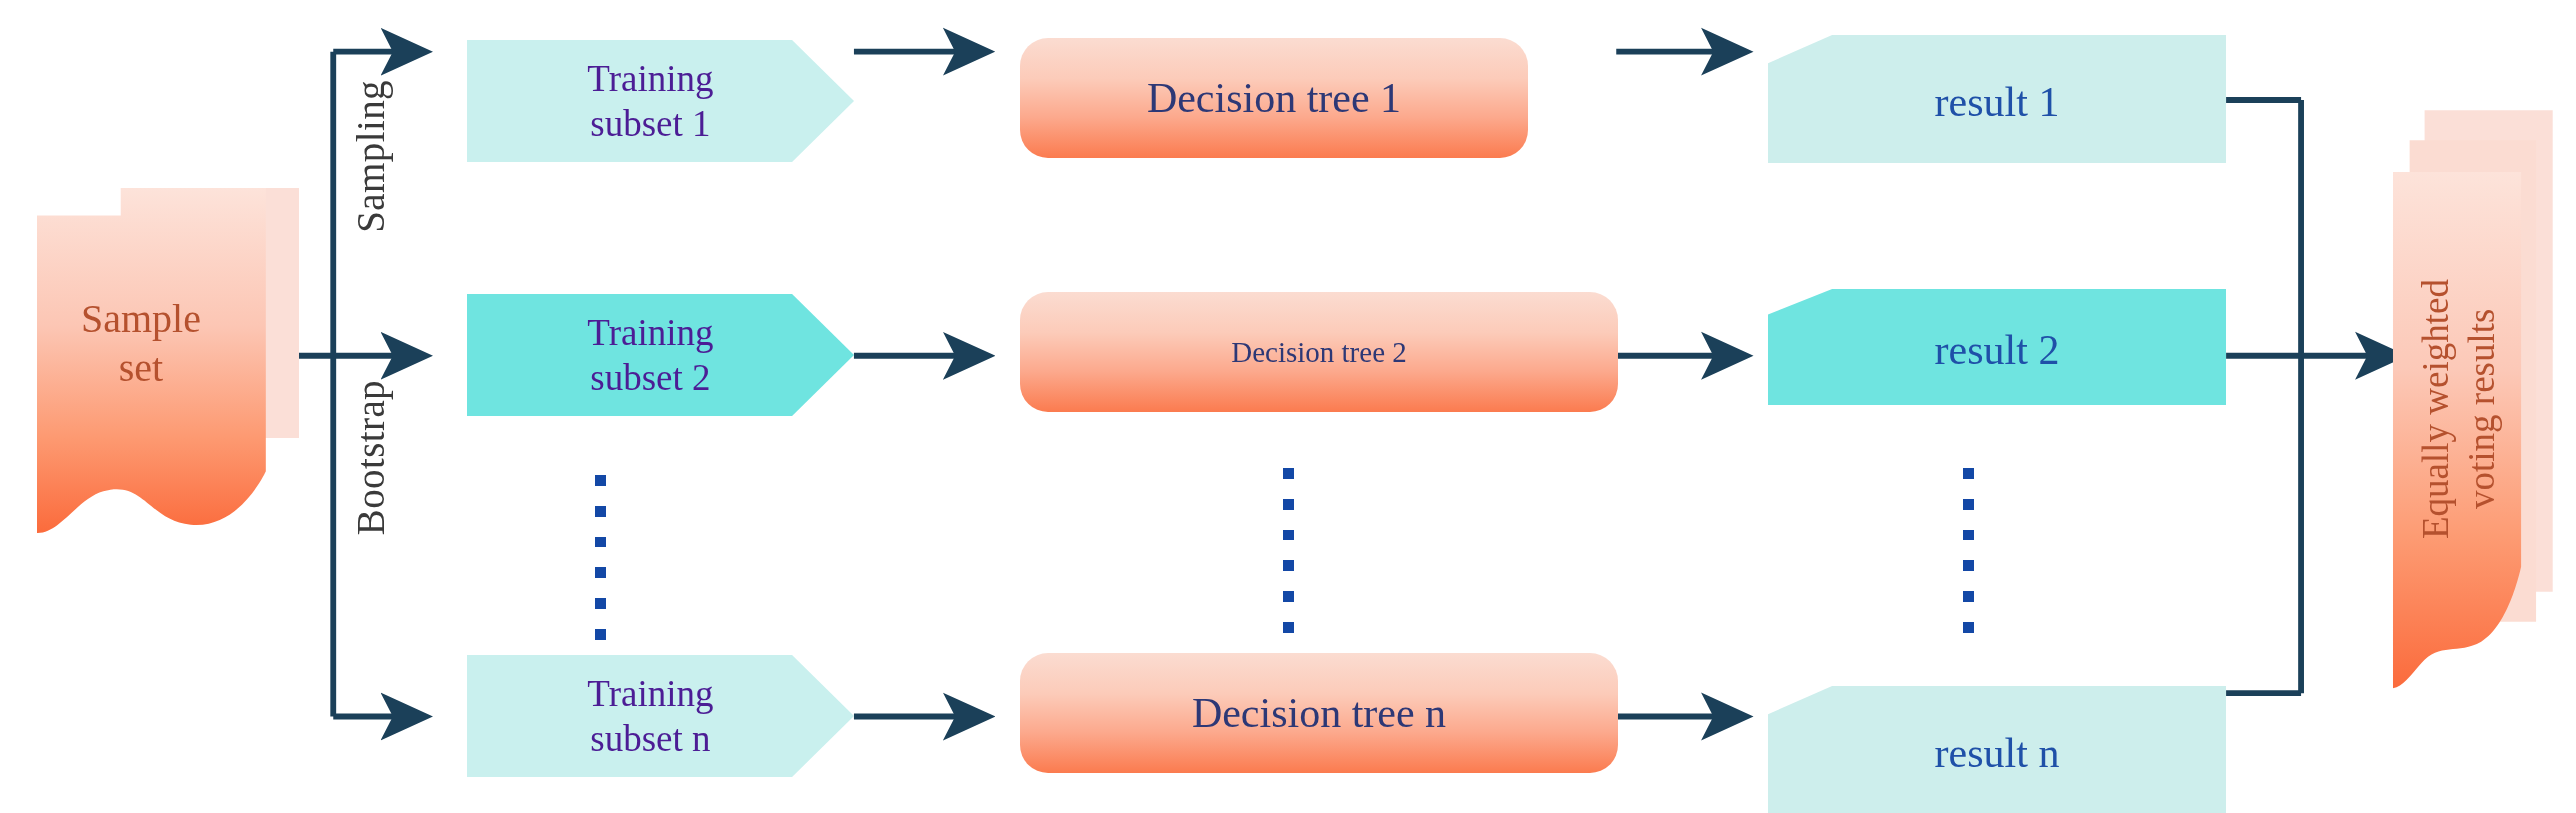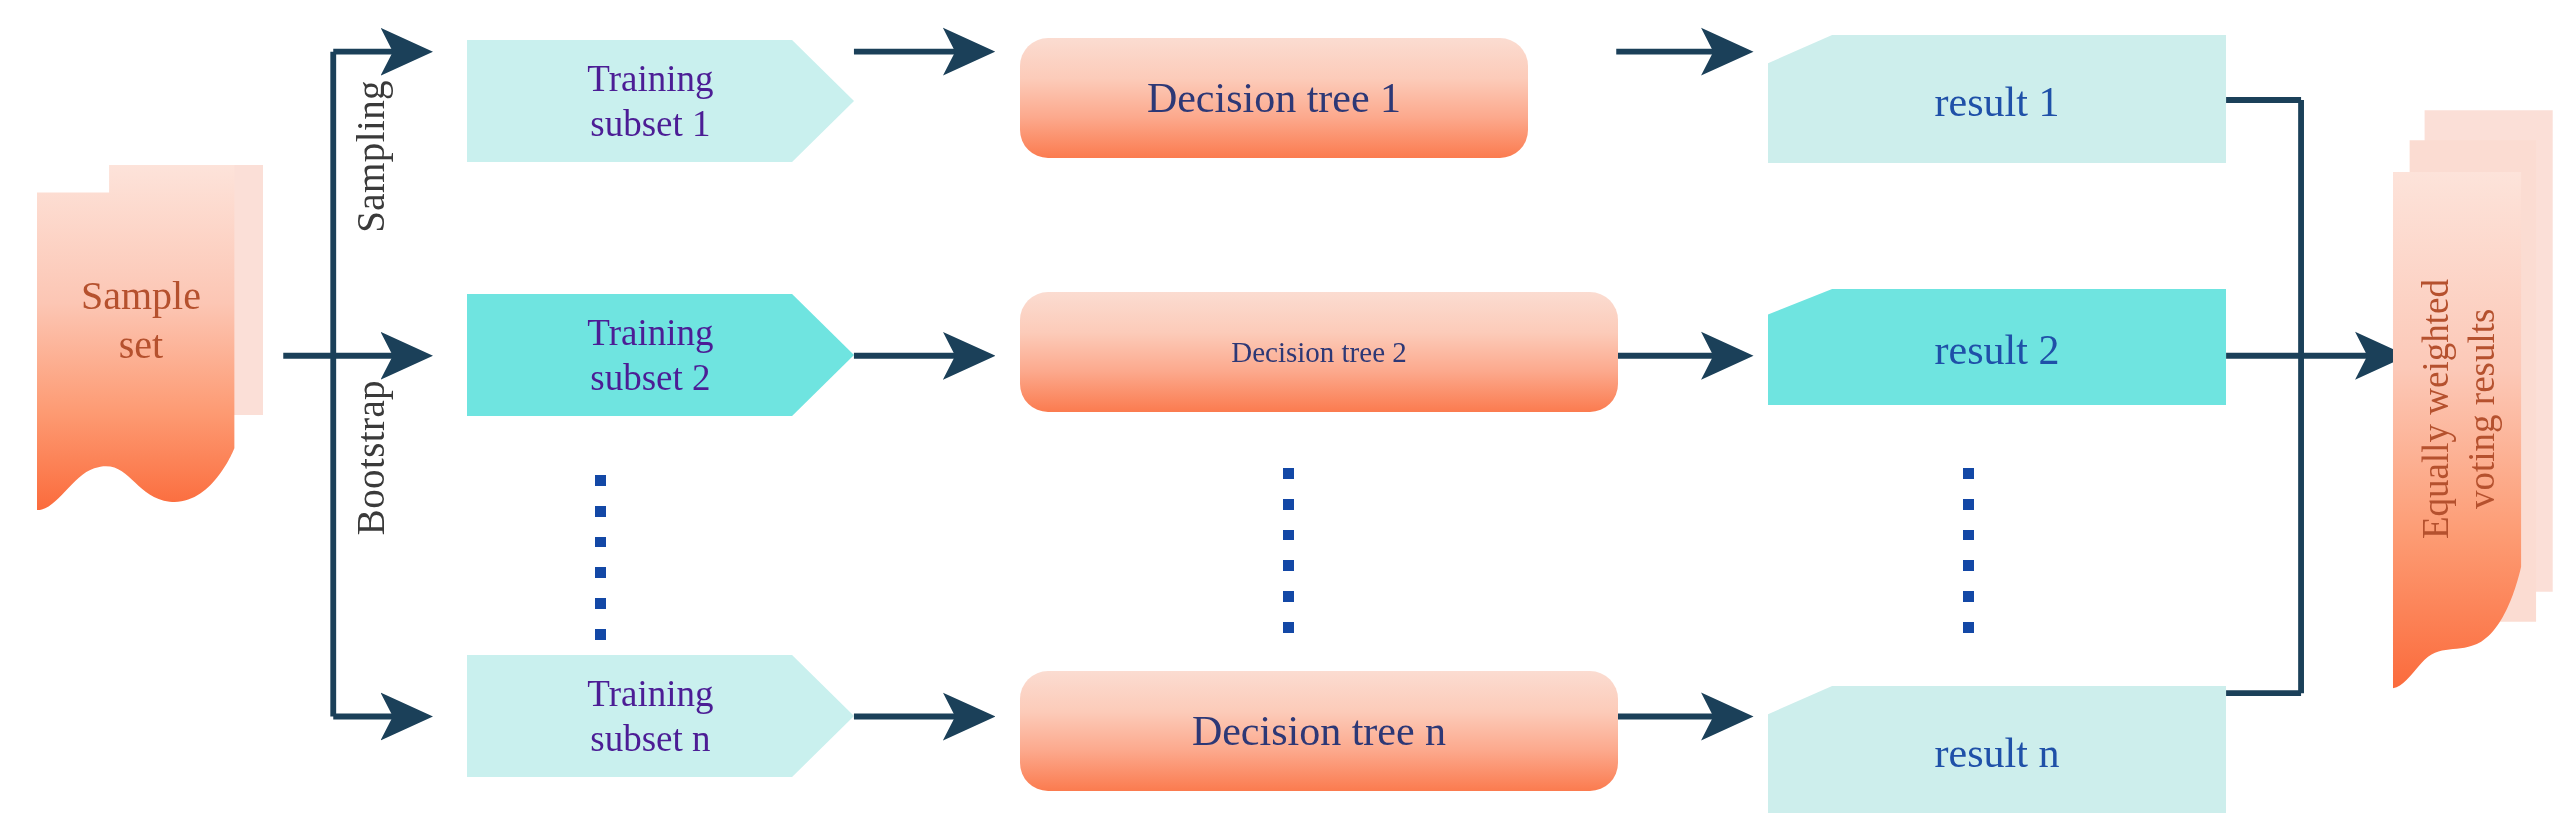--- a/index.html
+++ b/index.html
@@ -147,21 +147,21 @@
 
       <path d="M2672,120 L2762,120"></path>
       <path d="M2672,427 L2762,427"></path>
       <path d="M2672,832 L2762,832"></path>
       <path d="M2762,120 L2762,832"></path>
 
       <path d="M2762,427 L2880,427" marker-end="url(#arw)"></path>
     </g>
   </svg>
 
-  <div class="doc-stack" style="left:37px; top:165px; width:226px; height:350px;">
+  <div class="doc-stack" style="left:37px; top:188px; width:262px; height:350px;">
 
     <svg class="doc-layer" viewBox="0 0 300 420" preserveAspectRatio="none">
       <path d="M96,0 L300,0 L300,300 L96,300 Z" fill="#fbdfd7"></path>
     </svg>
 
     <svg class="doc-layer" viewBox="0 0 300 420" preserveAspectRatio="none">
       <defs>
         <linearGradient id="docgradA" x1="0" y1="0" x2="0" y2="1">
           <stop offset="0%" stop-color="#fde3da"></stop>
           <stop offset="40%" stop-color="#fcc6b4"></stop>
@@ -225,21 +225,21 @@
       <i></i>
       <i></i>
       <i></i>
       <i></i>
     </div>
 
   <div class="pent" style="left:467px; top:655px; width:387px; height:122px; font-size:37px; background:#c9f0ee;">
     <span>Training
 subset n</span>
   </div>
-  <div class="tree" style="left:1020px; top:671px; width:598px; height:120px; font-size:42px;">
+  <div class="tree" style="left:1020px; top:653px; width:598px; height:120px; font-size:42px;">
     <span>Decision tree n</span>
   </div>
   <div class="result" style="left:1768px; top:650px; width:458px; height:128px; font-size:42px; background:#cdeeec;margin-top:36px;">
     <span>result n</span>
   </div>
 
   <div class="doc-stack" style="left:2388px; top:92px; width:188px; height:608px;">
     <svg class="doc-layer" viewBox="0 0 226 730" preserveAspectRatio="none">
       <path d="M44,22 L198,22 L198,600 L44,600 Z" fill="#fbdfd7"></path>
       <path d="M26,58 L178,58 L178,636 L26,636 Z" fill="#fbdcd2"></path>

